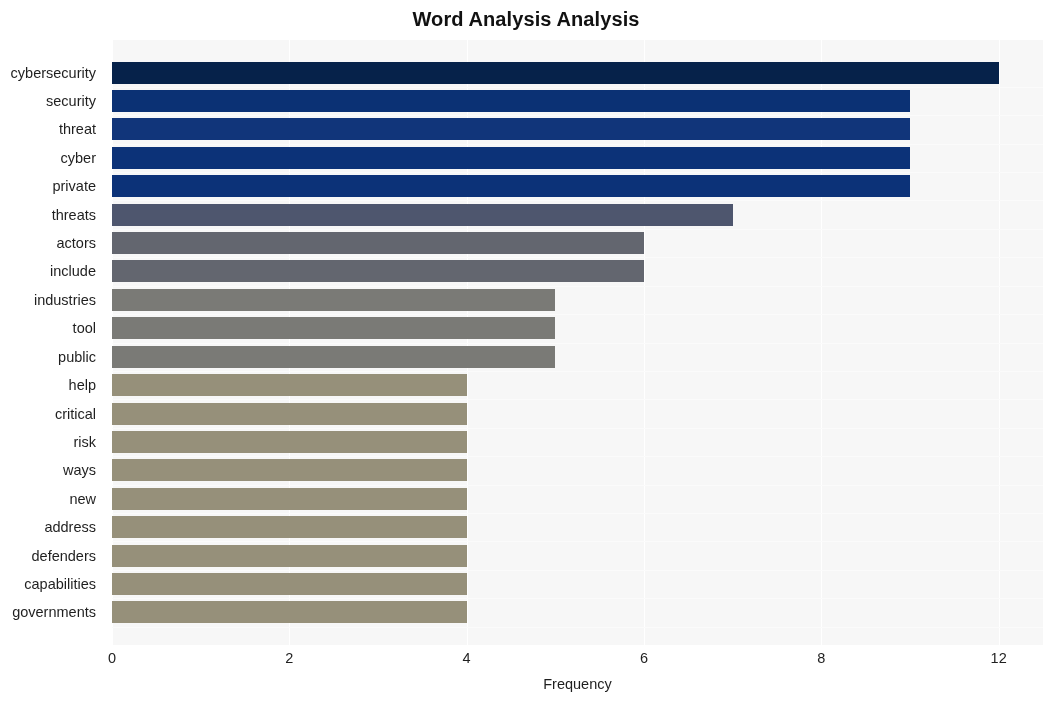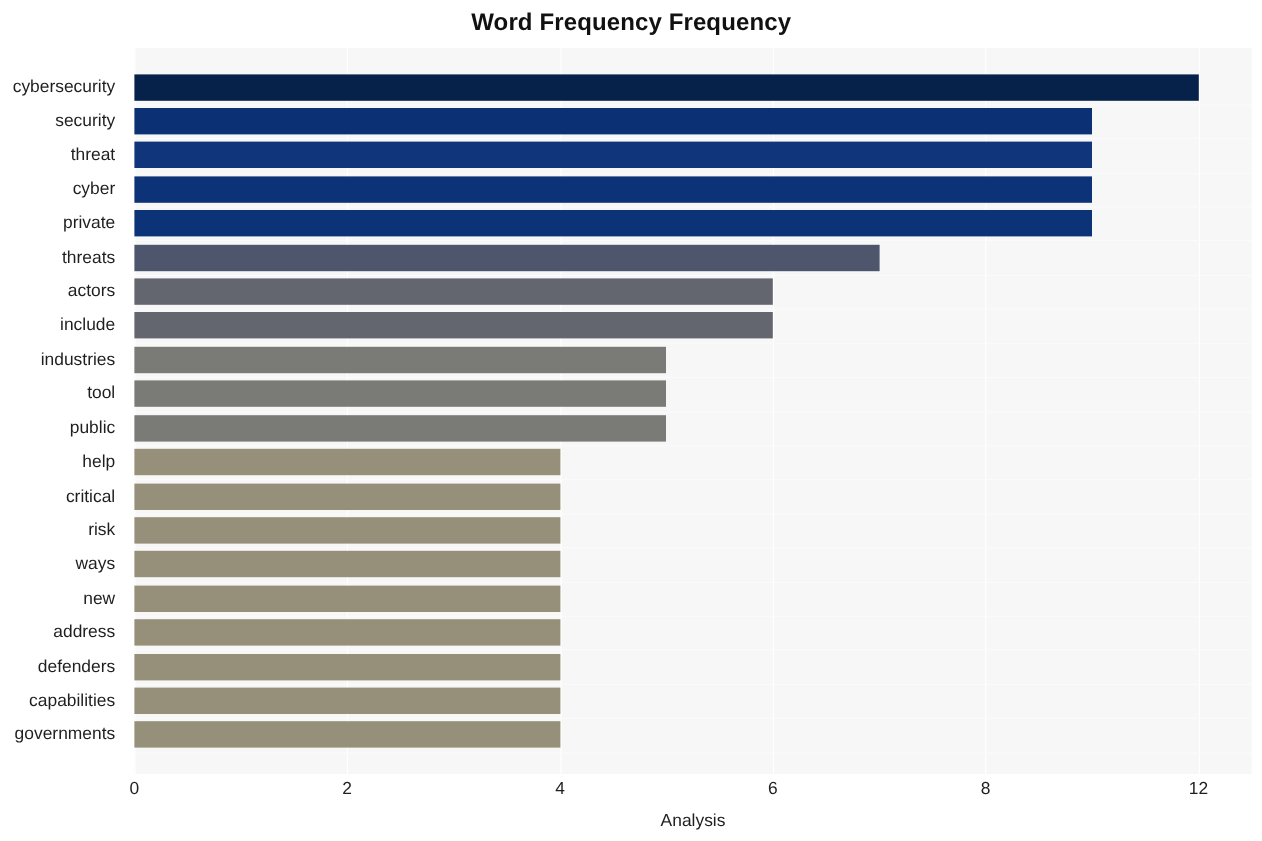--- a/index.html
+++ b/index.html
@@ -117,21 +117,21 @@
     font-size: 14.5px;
     color: #1f1f1f;
     line-height: 20px;
   }
 </style>
 </head>
 <body>
 
 <div id="chart-root">
 
-  <div class="chart-title">Word Frequency Frequency</div>
+  <div class="chart-title">Word Analysis Analysis</div>
 
   <div class="plot-area" id="plot-area">
       <div class="gridline" style="left: 0px;"></div>
       <div class="gridline" style="left: 177.333px;"></div>
       <div class="gridline" style="left: 354.667px;"></div>
       <div class="gridline" style="left: 532px;"></div>
       <div class="gridline" style="left: 709.333px;"></div>
       <div class="gridline" style="left: 886.667px;"></div>
       <div class="rowline" style="top: 47px;"></div>
       <div class="bar" title="cybersecurity: 10" style="top: 22px; width: 886.667px; background: rgb(6, 34, 74);"></div>
@@ -200,15 +200,15 @@
 
   <div class="xtick-wrap" id="xtick-wrap">
       <div class="xtick" style="left: 0px;">0</div>
       <div class="xtick" style="left: 177.333px;">2</div>
       <div class="xtick" style="left: 354.667px;">4</div>
       <div class="xtick" style="left: 532px;">6</div>
       <div class="xtick" style="left: 709.333px;">8</div>
       <div class="xtick" style="left: 886.667px;">12</div>
     </div>
 
-  <div class="xaxis-label">Analysis</div>
+  <div class="xaxis-label">Frequency</div>
 
 </div>
 
 </body></html>

